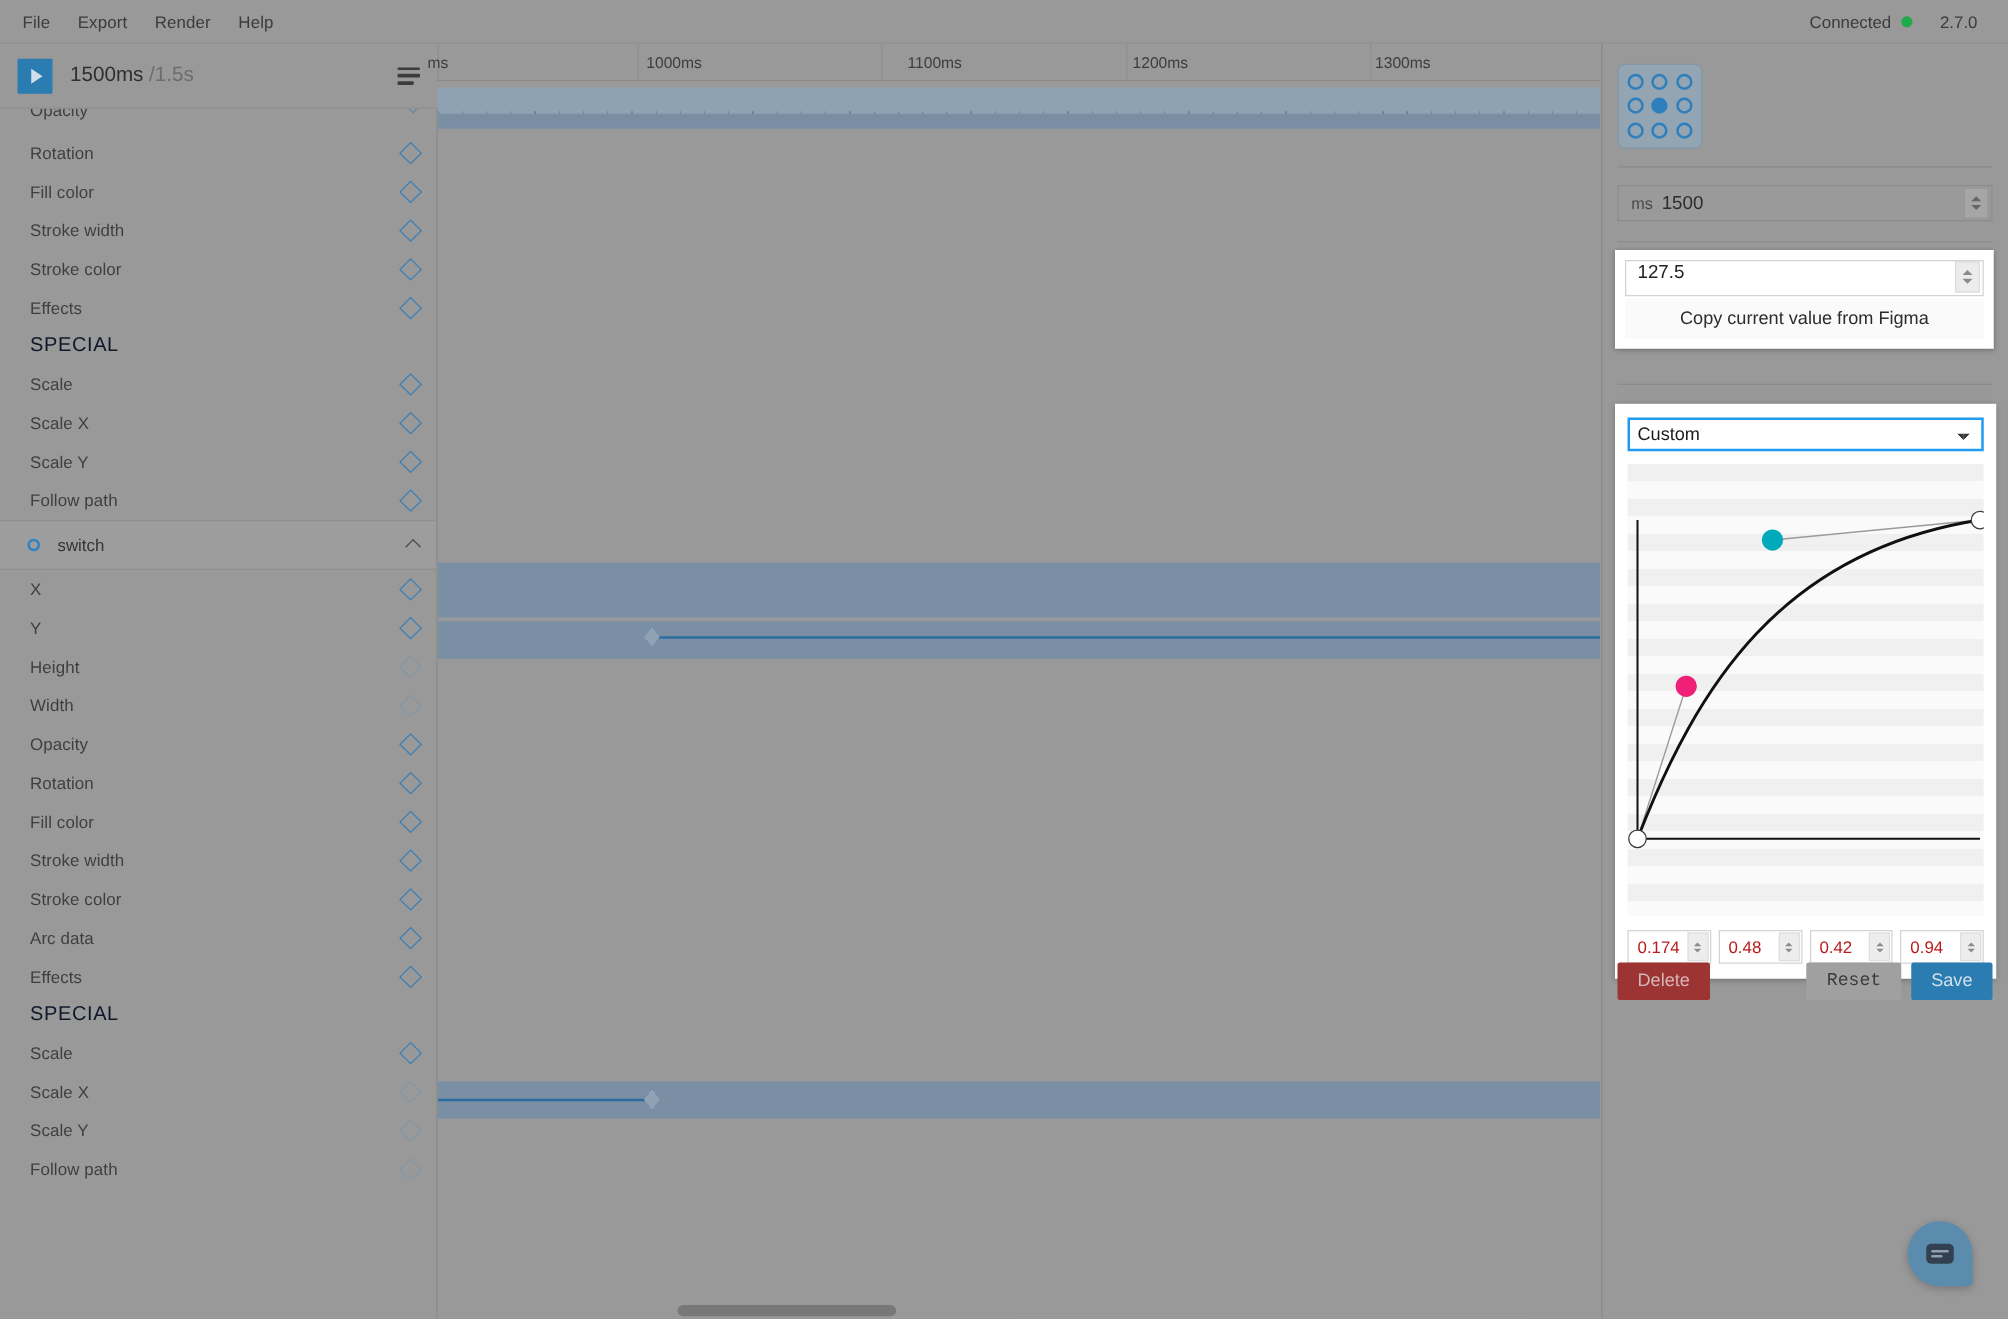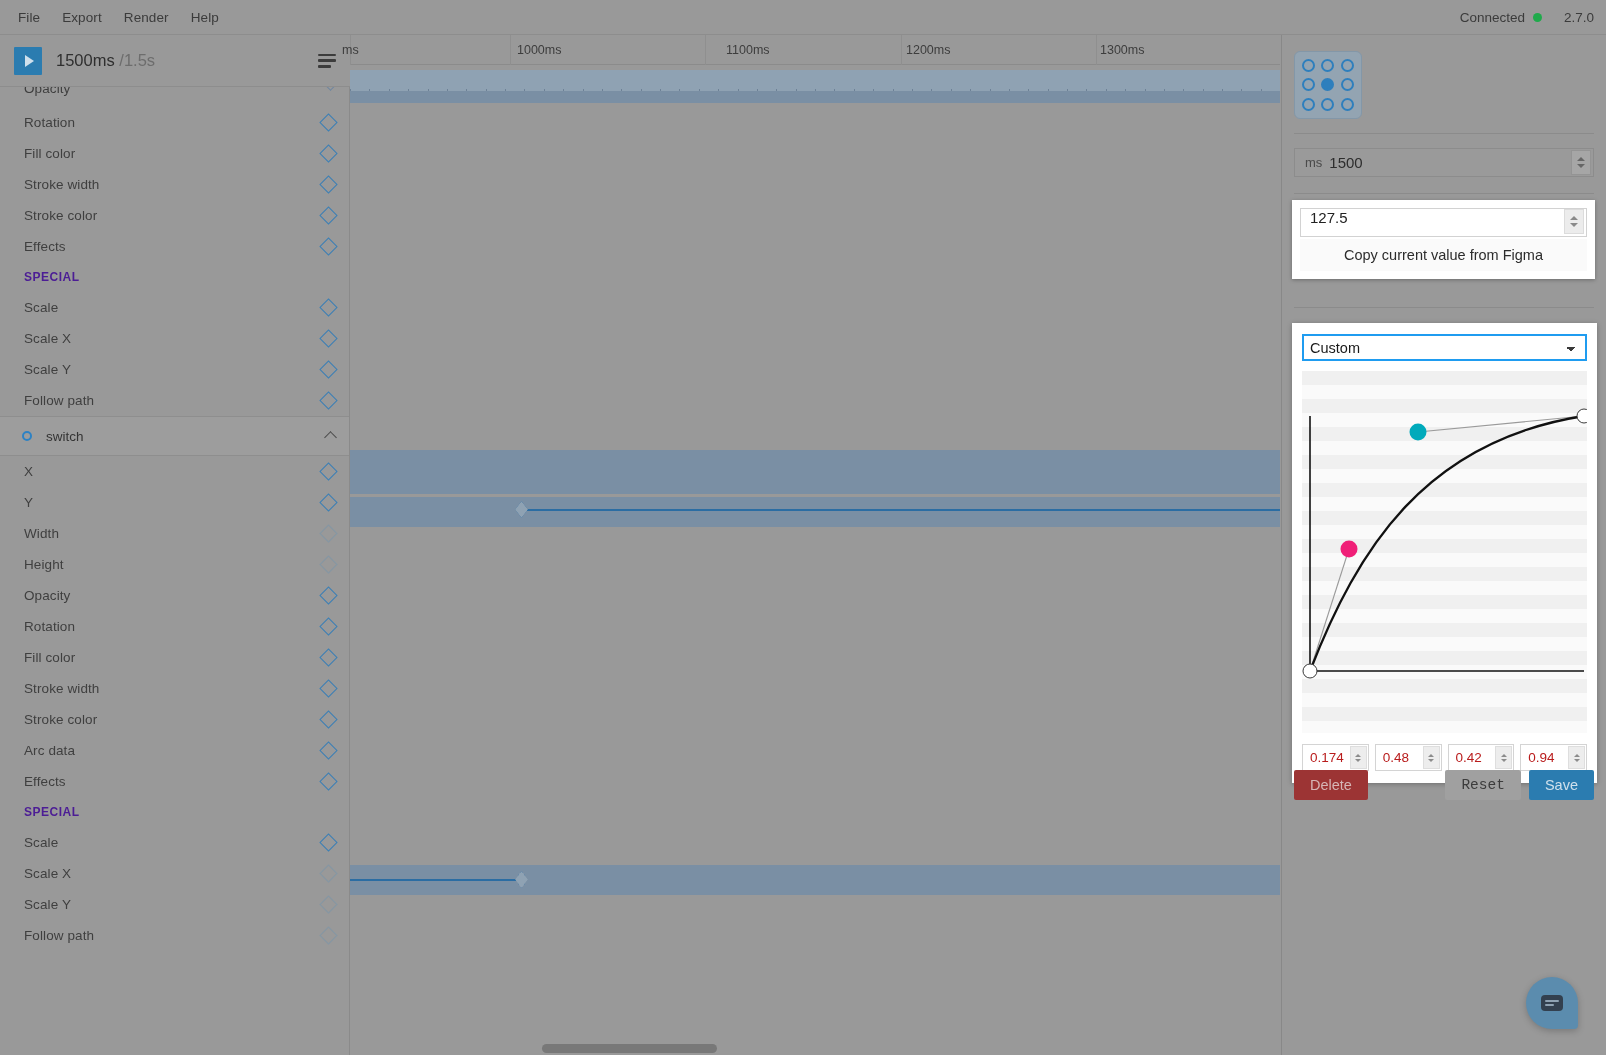--- a/index.html
+++ b/index.html
@@ -24,21 +24,21 @@
     display: flex; align-items: center;
   }
   .menubar-left { display: flex; align-items: center; padding-left: 8px; gap: 2px; text-align: center; }
   .menu-item {
     font-size: 13.5px; color: #3b3b3b;
     padding: 4px 10px; cursor: default;
     letter-spacing: .1px;
   }
   .menubar-right {
     margin-left: auto; display: flex; align-items: center;
-    gap: 8px; padding-right: 12px;
+    gap: 8px; padding-right: 24px;
   }
   .conn-text { font-size: 13.5px; color: #3b3b3b; }
   .conn-dot { width: 9px; height: 9px; border-radius: 50%; background: #1faa4b; display:inline-block; }
   .version-text { font-size: 13.5px; color: #3b3b3b; margin-left: 14px; }
 
   
   .playhead-bar {
     position: absolute; top: 35px; left: 0;
     width: 350px; height: 52px;
     background: #999999;
@@ -126,21 +126,21 @@
   .prop-label { font-size: 13.5px; color: #3f3f3f; letter-spacing: .1px; }
   .prop-kf {
     margin-left: auto; width: 13px; height: 13px;
     border: 1.6px solid #3b7fb5; transform: rotate(45deg);
     background: transparent;
   }
   .prop-kf.dim { border-color: #7d95a8; opacity: .72; }
   .section-head {
     height: 30px; display: flex; align-items: center;
     padding: 0 14px 0 24px;
-    font-size: 12px; font-weight: bold; color: #4c1d95; letter-spacing: .5px;
+    font-size: 16px; font-weight: normal; color: #0f172a; letter-spacing: .5px;
   }
   .layer-head {
     height: 40px; display: flex; align-items: center;
     padding: 0 14px 0 22px; background: #9d9d9d;
     border-top: 1px solid #8e8e8e; border-bottom: 1px solid #8e8e8e;
     cursor: pointer;
   }
   .layer-dot {
     width: 10px; height: 10px; border-radius: 50%;
     border: 2px solid #2d82c4; margin-right: 14px;
@@ -455,25 +455,25 @@
 
     <div class="prop-row">
       <span class="prop-label">X</span>
       <span class="prop-kf"></span>
     </div>
     <div class="prop-row">
       <span class="prop-label">Y</span>
       <span class="prop-kf"></span>
     </div>
     <div class="prop-row">
+      <span class="prop-label">Height</span>
+      <span class="prop-kf dim"></span>
+    </div>
+    <div class="prop-row">
       <span class="prop-label">Width</span>
-      <span class="prop-kf dim"></span>
-    </div>
-    <div class="prop-row">
-      <span class="prop-label">Height</span>
       <span class="prop-kf dim"></span>
     </div>
     <div class="prop-row">
       <span class="prop-label">Opacity</span>
       <span class="prop-kf"></span>
     </div>
     <div class="prop-row">
       <span class="prop-label">Rotation</span>
       <span class="prop-kf"></span>
     </div>

